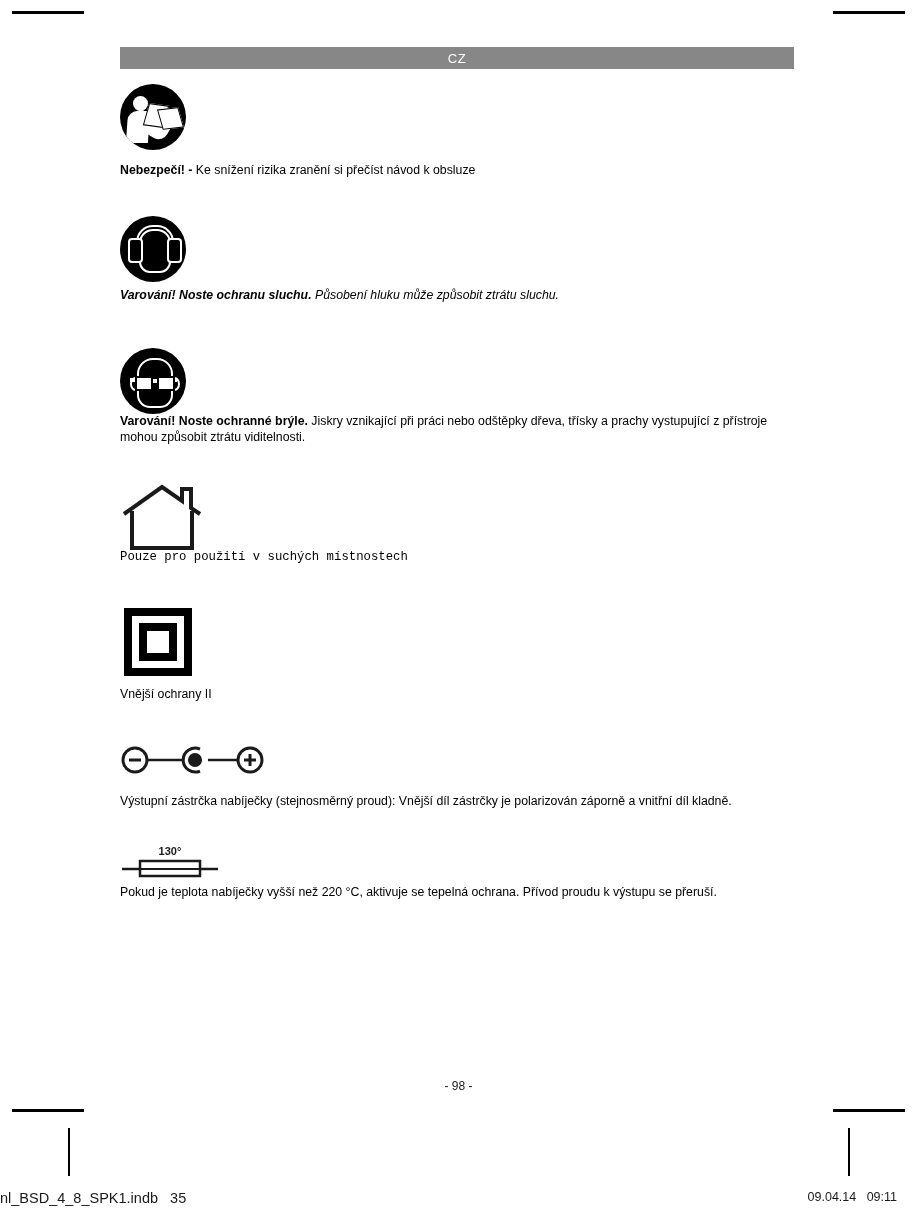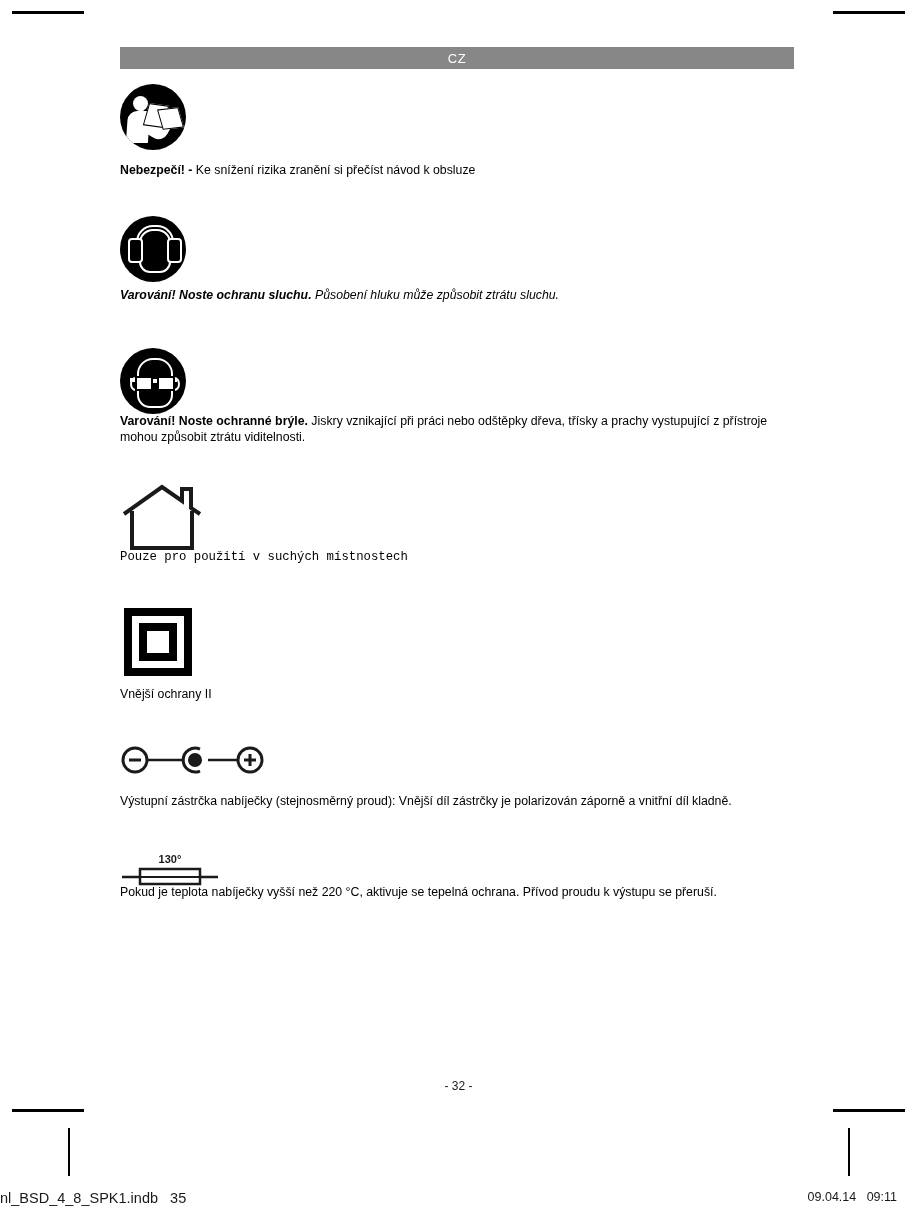--- a/index.html
+++ b/index.html
@@ -364,32 +364,32 @@
         <line x1="124" y1="20" x2="136" y2="20" stroke="#1a1a1a" stroke-width="3"></line>
         <line x1="130" y1="14" x2="130" y2="26" stroke="#1a1a1a" stroke-width="3"></line>
       </svg>
     </div>
     <div class="caption" style="top:46px;margin-top:8px;">
       <span>Výstupní zástrčka nabíječky (stejnosměrný proud): Vnější díl zástrčky je polarizován záporně a vnitřní díl kladně.</span>
     </div>
   </div>
 
   <div class="symbol-block" style="top:788px;">
-    <div class="icon-wrap" style="top:12px;">
+    <div class="icon-wrap" style="top:4px;">
       <svg width="100" height="42" viewBox="0 0 100 42">
         <text x="50" y="16" font-family="Liberation Sans, sans-serif" font-size="11" font-weight="bold" text-anchor="middle" fill="#1a1a1a">130°</text>
         <rect x="20" y="22" width="60" height="15" fill="#ffffff" stroke="#1a1a1a" stroke-width="2.5"></rect>
         <line x1="2" y1="30" x2="20" y2="30" stroke="#1a1a1a" stroke-width="2.5"></line>
         <line x1="80" y1="30" x2="98" y2="30" stroke="#1a1a1a" stroke-width="2.5"></line>
         <line x1="20" y1="30" x2="80" y2="30" stroke="#1a1a1a" stroke-width="2"></line>
       </svg>
     </div>
     <div class="caption" style="top:50px;">
       <span>Pokud je teplota nabíječky vyšší než 220 °C, aktivuje se tepelná ochrana. Přívod proudu k výstupu se přeruší.</span>
     </div>
   </div>
 
 </div>
 
-<div class="page-number">- 32 -</div>
+<div class="page-number">- 98 -</div>
 
 <div class="footer-left">nl_BSD_4_8_SPK1.indb   35</div>
 <div class="footer-right">09.04.14   09:11</div>
 
 </body></html>

